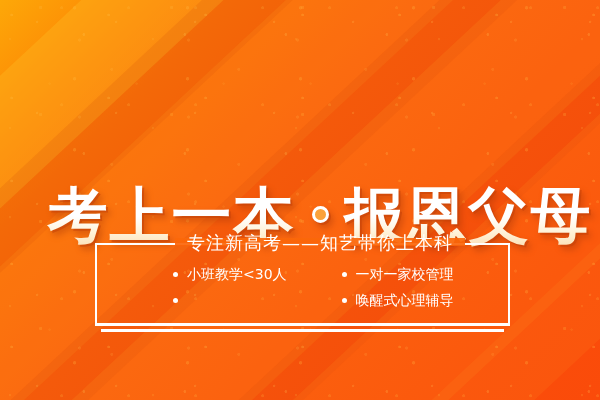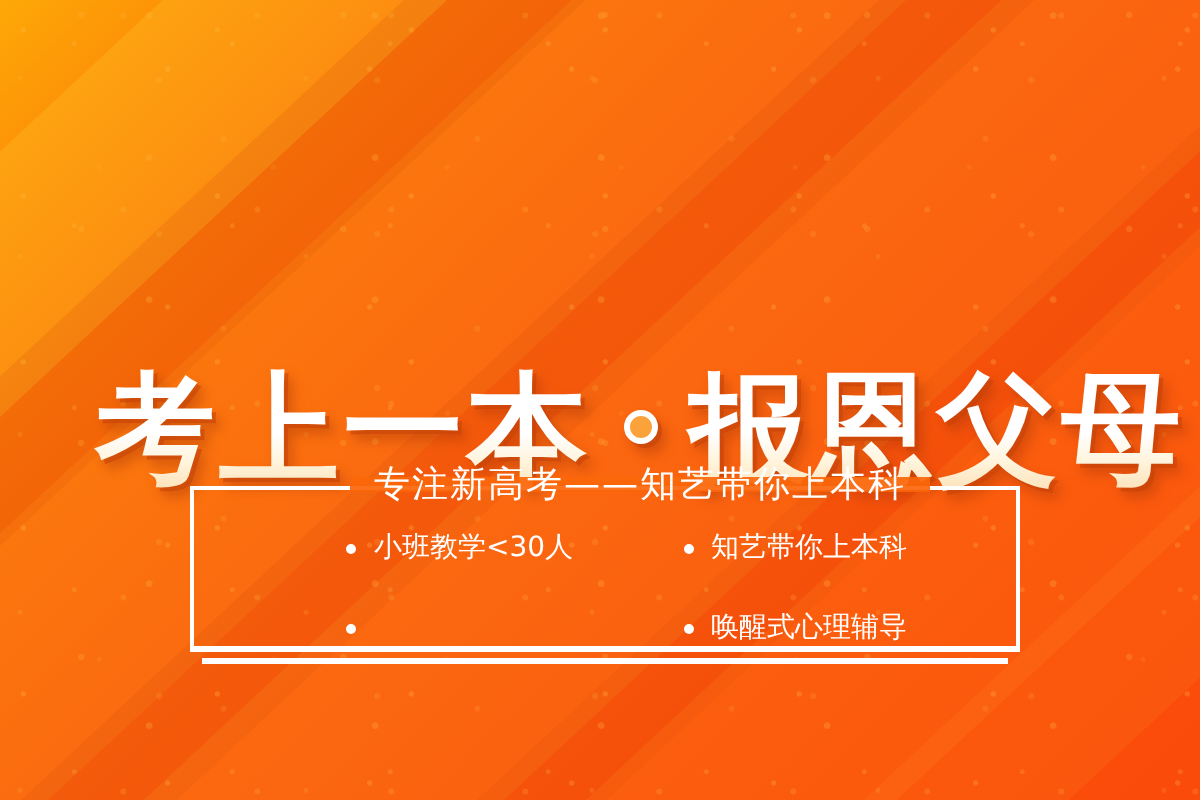--- a/index.html
+++ b/index.html
@@ -139,21 +139,21 @@
   }
 
   
   .bullets {
     position: absolute;
     left: 95px;
     top: 262px;
     width: 415px;
     display: grid;
     grid-template-columns: 1fr 1fr;
-    row-gap: 16px;
+    row-gap: 2px;
     padding-left: 78px;
     box-sizing: border-box;
   }
   .bullet {
     display: flex;
     align-items: center;
     font-size: 14px;
     line-height: 24px;
     color: #FFFFFF;
     white-space: nowrap;
@@ -195,21 +195,21 @@
     <span>专注新高考——知艺带你上本科</span>
   </div>
 
   <div class="bullets">
     <div class="bullet">
       <span class="dot"></span>
       <span>小班教学&lt;30人</span>
     </div>
     <div class="bullet">
       <span class="dot"></span>
-      <span>知艺带你上本科</span>
+      <span>一对一家校管理</span>
     </div>
     <div class="bullet">
       <span class="dot"></span>
     </div>
     <div class="bullet">
       <span class="dot"></span>
       <span>唤醒式心理辅导</span>
     </div>
   </div>
 

